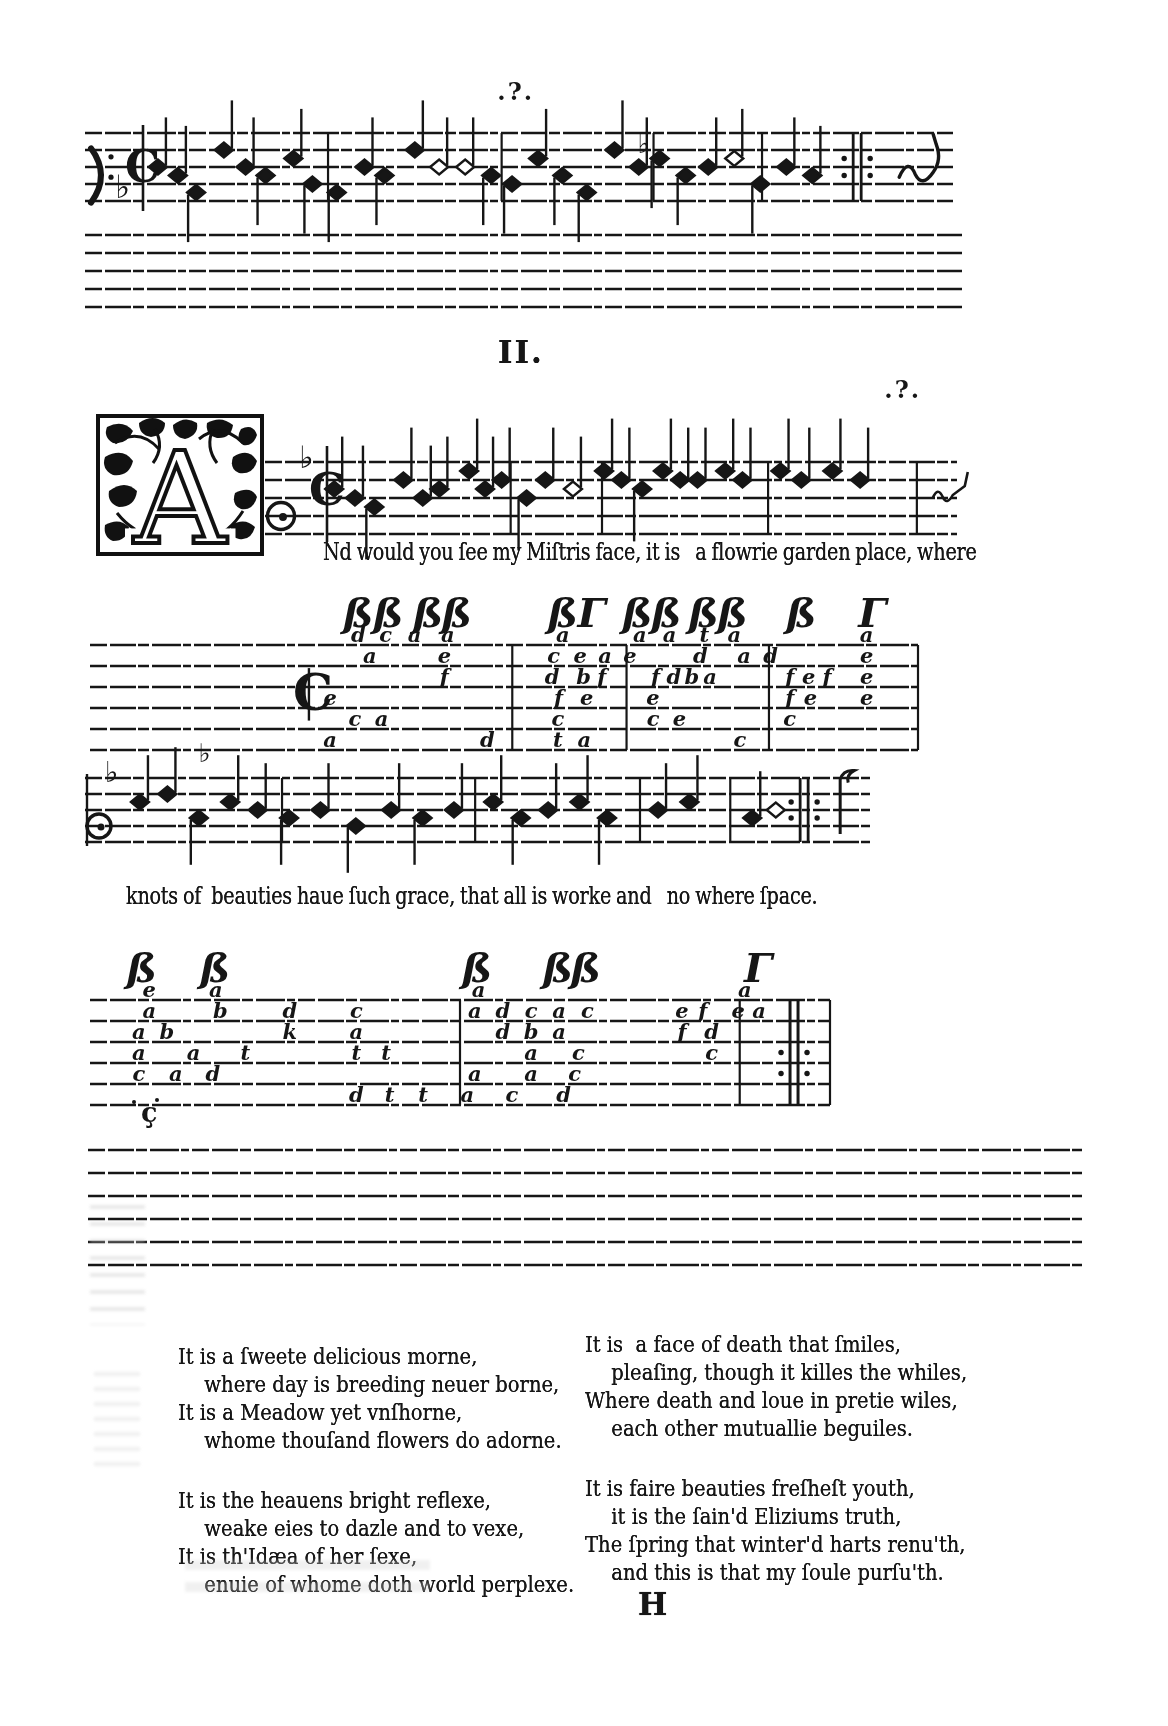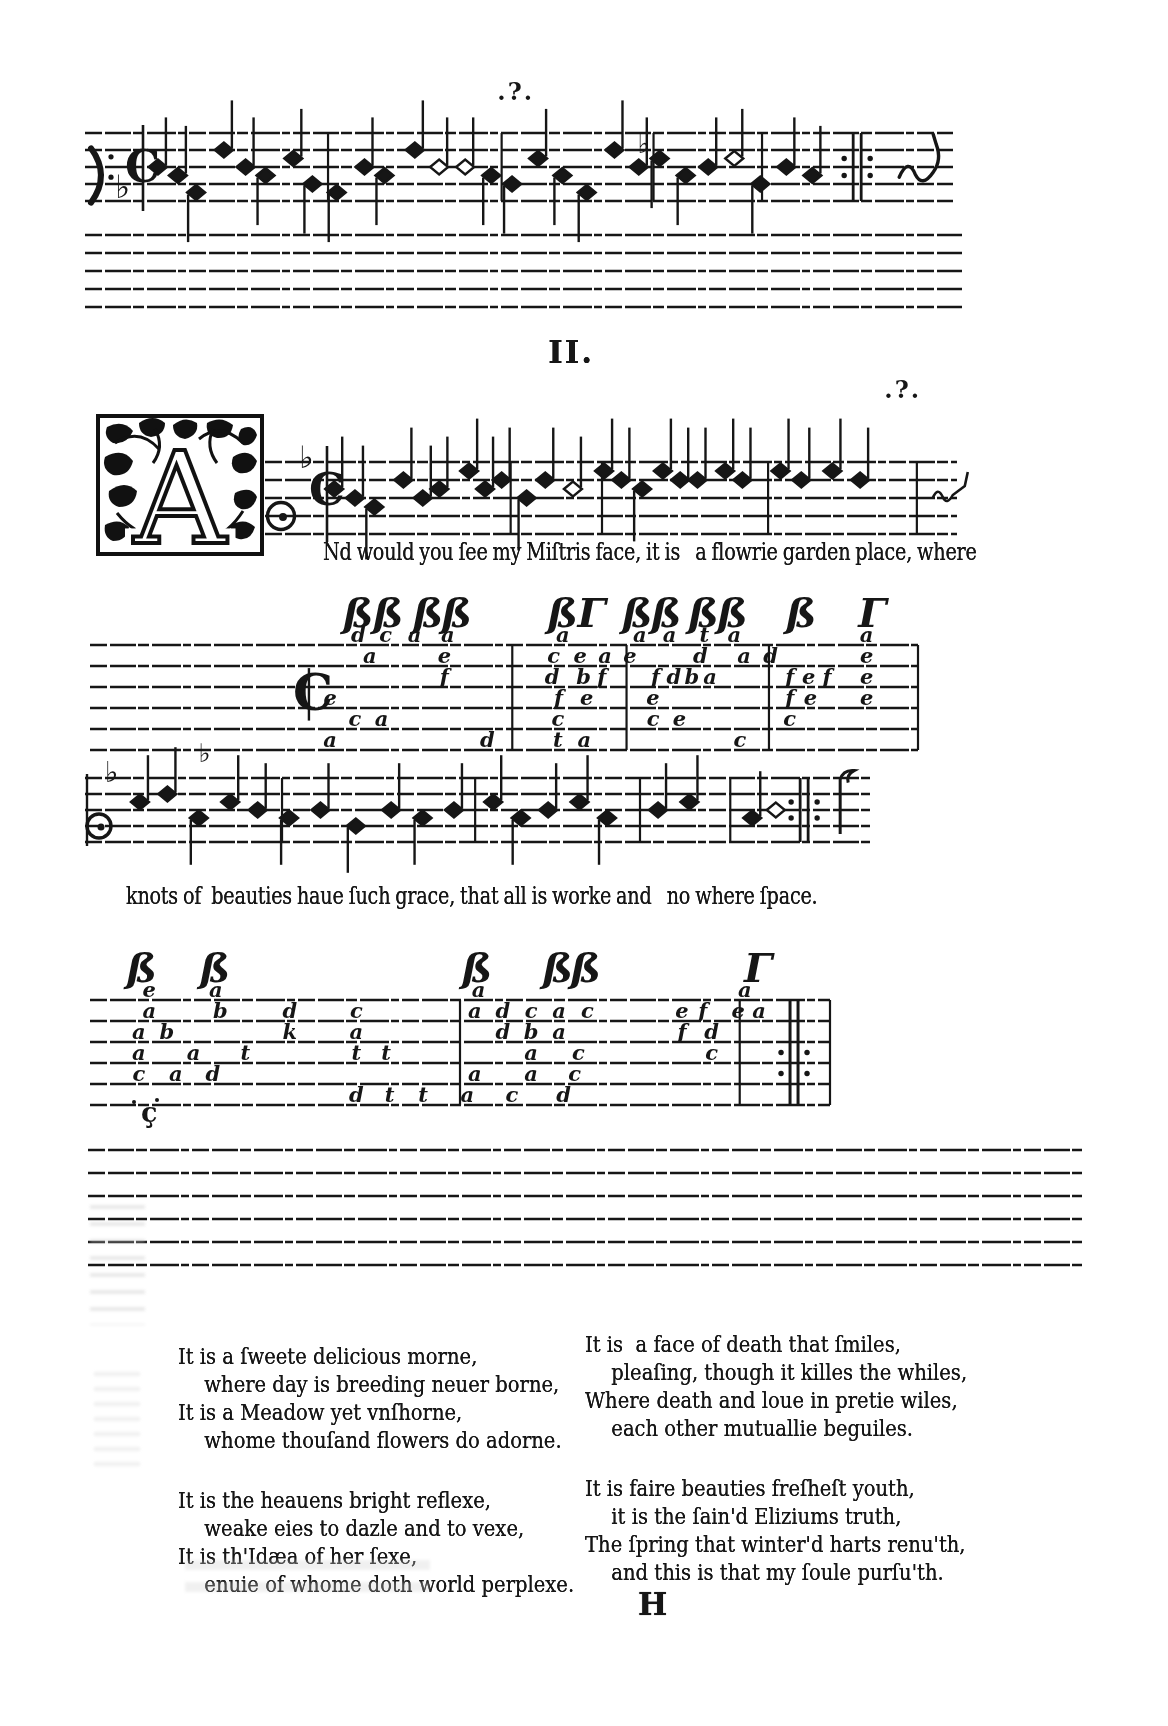--- a/index.html
+++ b/index.html
@@ -1,20 +1,20 @@
 <!DOCTYPE html>
 <html><head>
 <meta charset="utf-8">
 <style>
   html,body{margin:0;padding:0;background:#ffffff;}
   .page{position:relative;width:1168px;height:1726px;background:#fff;overflow:hidden;
         font-family:"DejaVu Serif","Liberation Serif",serif;color:#161616;}
   .abs{position:absolute;}
   #music-layer{position:absolute;left:0;top:0;}
-  #heading{left:498px;top:334px;width:96px;text-align:right;font-size:31px;font-weight:bold;
+  #heading{left:498px;top:334px;width:96px;text-align:left;font-size:31px;font-weight:bold;
            letter-spacing:2px;text-shadow:0 0 .6px currentColor;}
   .lyric{position:absolute;font-size:24px;white-space:pre;letter-spacing:-.3px;word-spacing:-1px;
          transform:scaleX(.8);transform-origin:left top;text-shadow:0 0 .7px currentColor;}
   #lyric1{left:323px;top:538px;}
   #lyric2{left:126px;top:882px;}
   .poemcol{position:absolute;transform:scaleX(.85);transform-origin:left top;}
   #poem-left{left:178px;top:1342px;}
   #poem-right{left:585px;top:1330px;}
   .stanza{margin-bottom:32px;}
   .pline{font-size:23px;line-height:28px;white-space:pre;text-shadow:0 0 .7px currentColor;}

